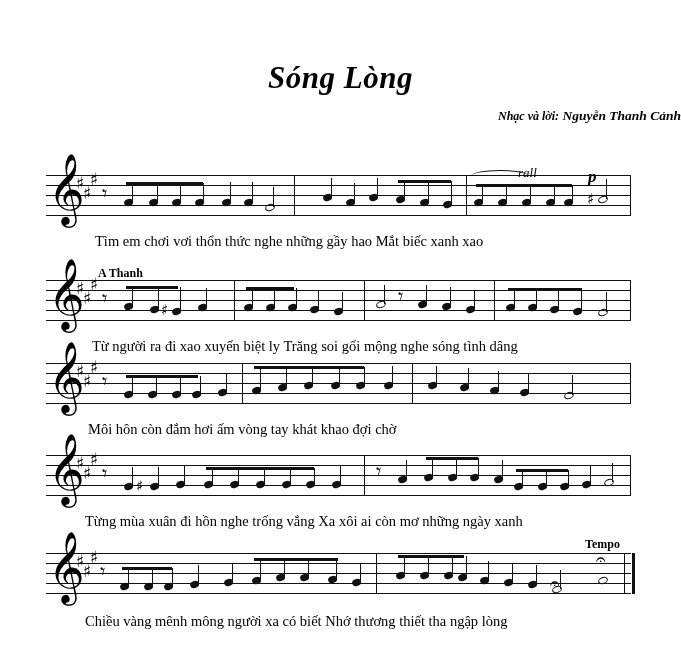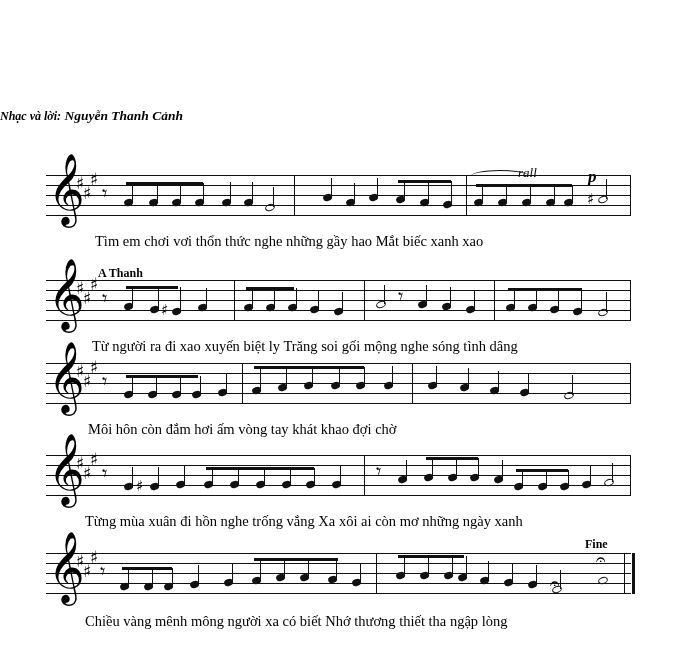--- a/index.html
+++ b/index.html
@@ -26,21 +26,21 @@
     font-style: italic;
     font-weight: bold;
     font-size: 31px;
     letter-spacing: 0.5px;
   }
   .byline {
     position: absolute;
     top: 108px;
     left: 0;
     width: 681px;
-    text-align: left;
+    text-align: right;
     font-size: 13.5px;
   }
   .byline .lbl {
     font-style: italic;
     font-weight: bold;
     font-size: 12px;
   }
   .byline .name {
     font-style: italic;
     font-weight: bold;
@@ -174,20 +174,21 @@
     font-family: "Liberation Serif", serif;
     font-size: 14.5px;
     white-space: nowrap;
   }
 </style>
 </head>
 <body>
 
 <div id="sheet">
 
+  <div class="title">Sóng Lòng</div>
 
   <div class="byline">
     <span class="lbl">Nhạc và lời:</span>
     <span class="name">Nguyễn Thanh Cảnh</span>
   </div>
 
   <div class="system" style="top:175px;">
     <div class="marking" style="left:478px; top:-10px;">rall</div>
     <div class="dynamic" style="left:548px; top:-8px;">p</div>
 
@@ -481,21 +482,21 @@
       <div class="notehead open" style="left:558px; top:24px;"></div>
       <div class="stem" style="left:566px; top:8px; height:19px;"></div>
 
       <div class="endbar"></div>
     </div>
 
     <div class="lyrics" style="top:58px; left:45px;">Từng mùa xuân  đi hồn nghe trống vắng Xa xôi  ai  còn mơ những ngày xanh</div>
   </div>
 
   <div class="system" style="top:545px;">
-    <div class="marking bold" style="left:545px; top:-8px;">Fine</div>
+    <div class="marking bold" style="left:545px; top:-8px;">Tempo</div>
 
     <div class="staff" style="margin-top:8px;">
       <div class="line l0"></div>
       <div class="line l1"></div>
       <div class="line l2"></div>
       <div class="line l3"></div>
       <div class="line l4"></div>
 
       <div class="clef" style="left:2px;">𝄞</div>
       <div class="keysig" style="left:30px;">

